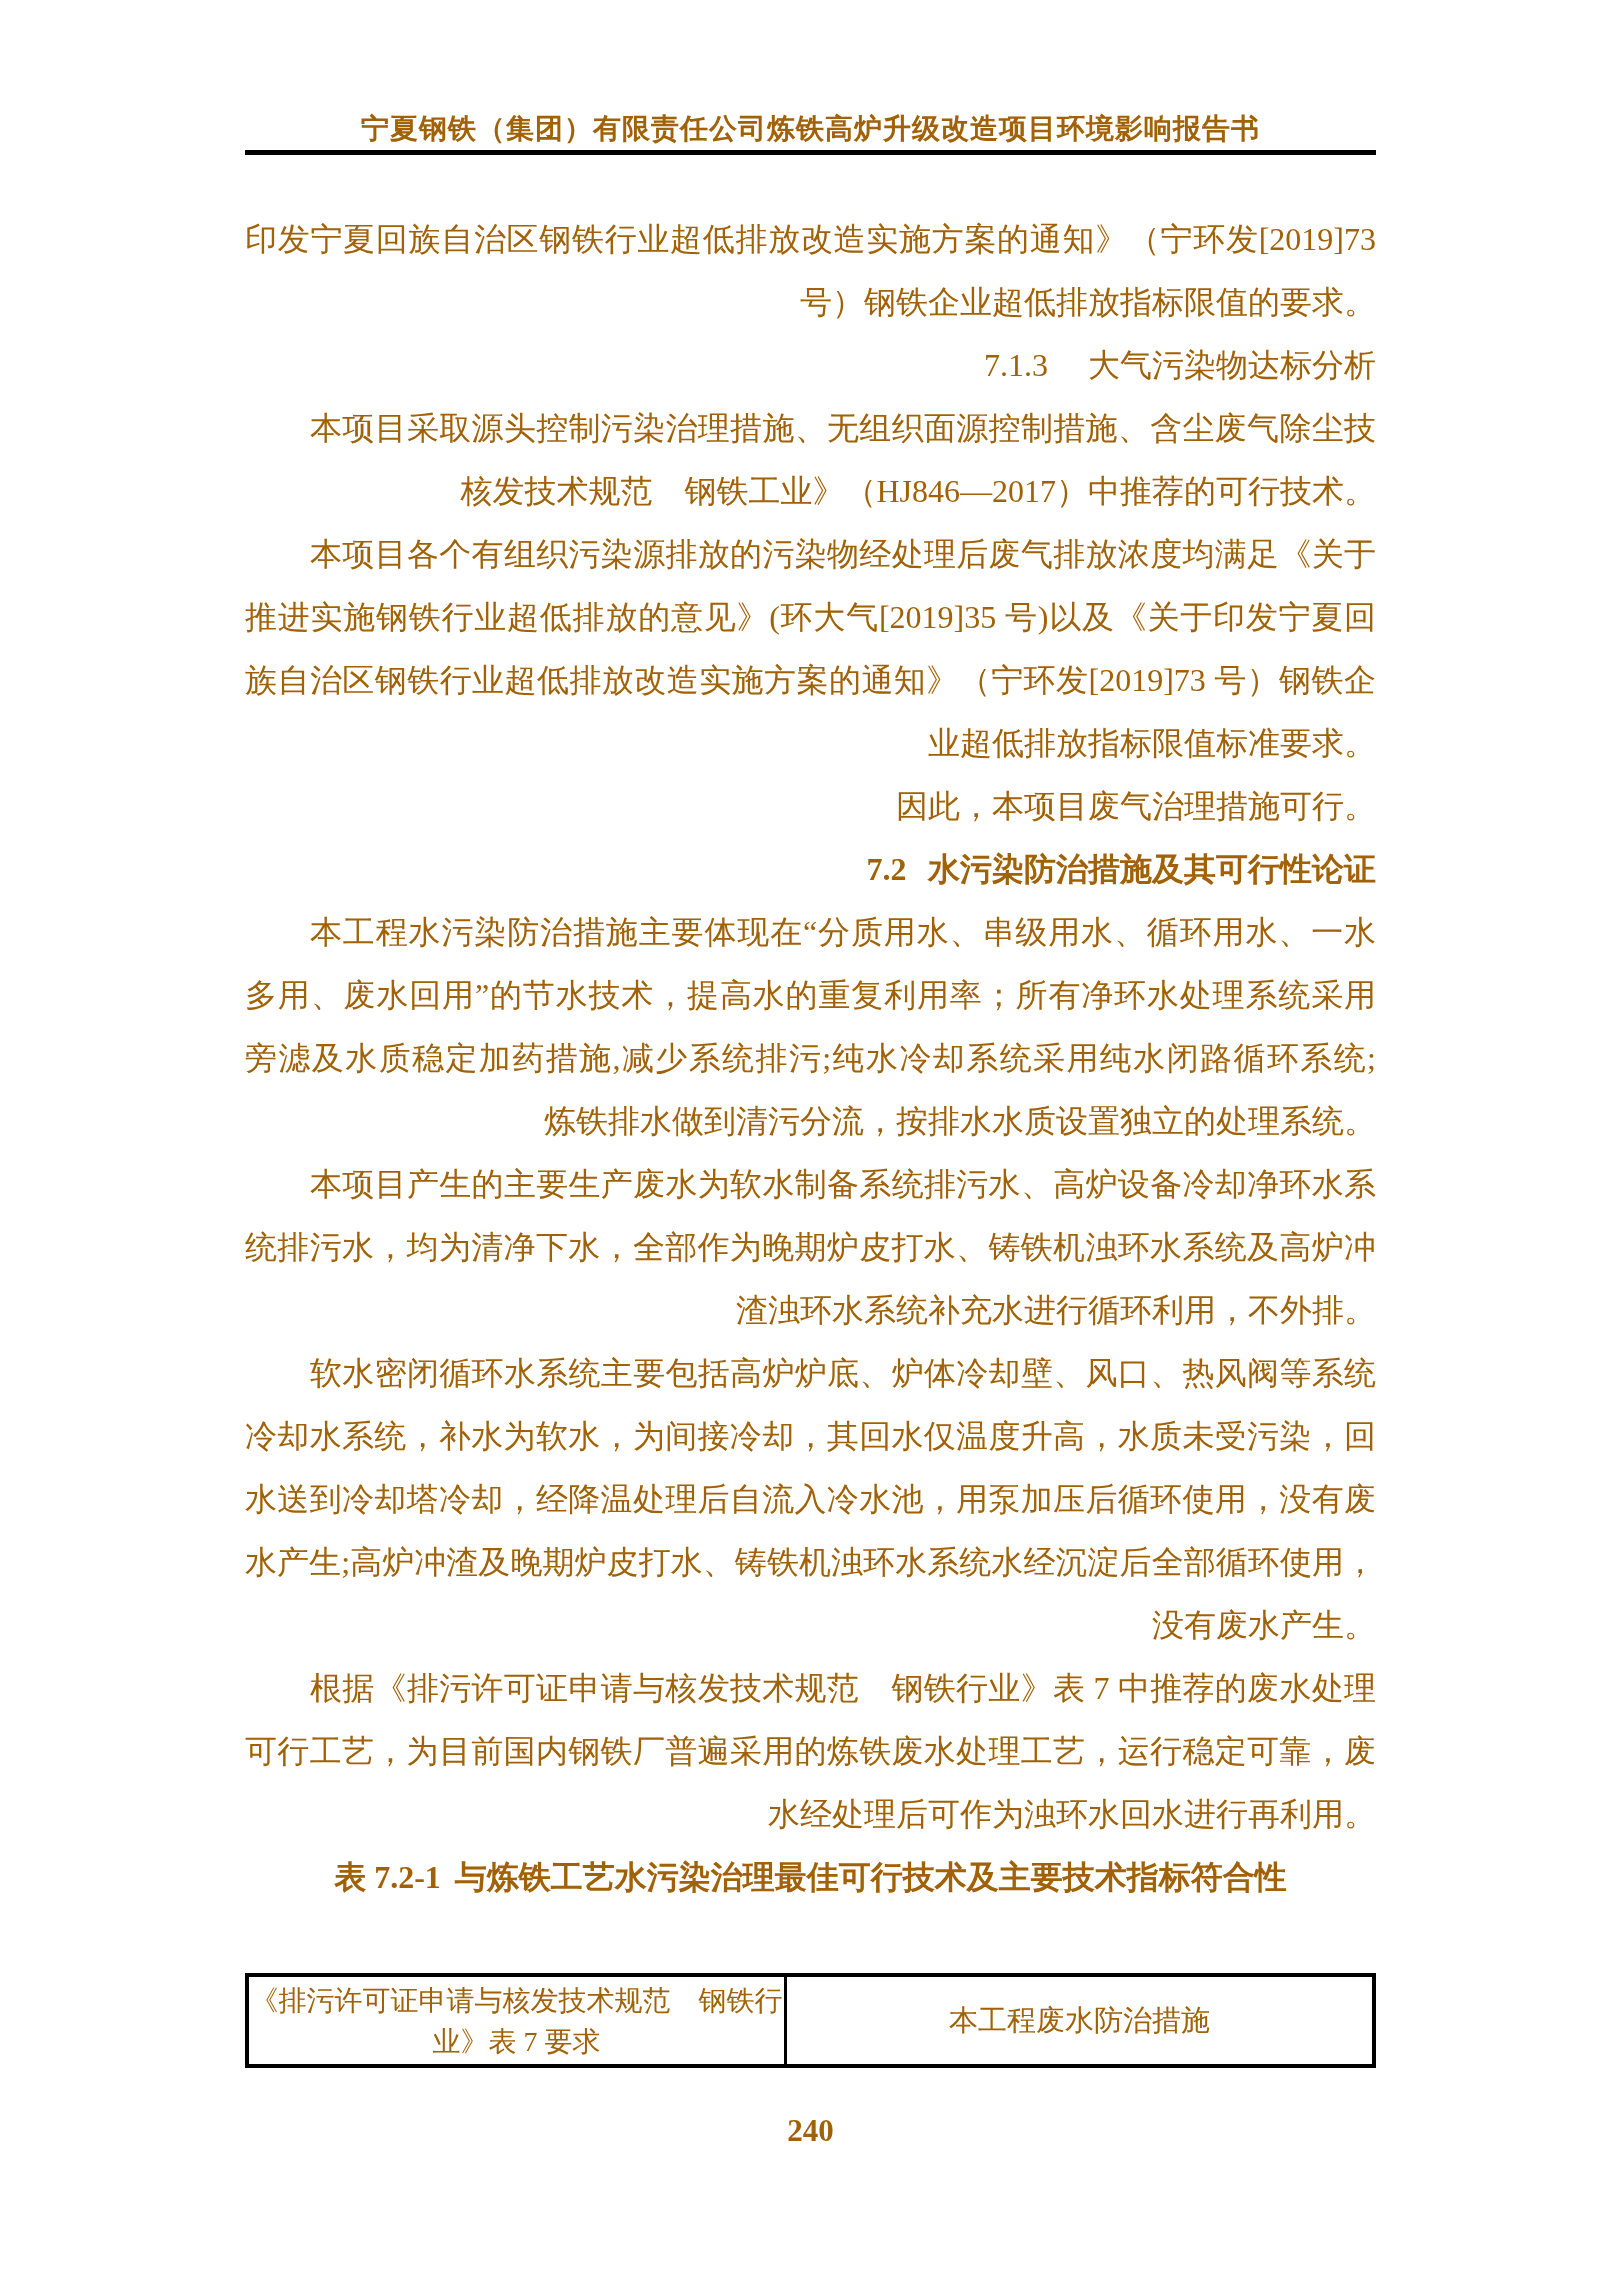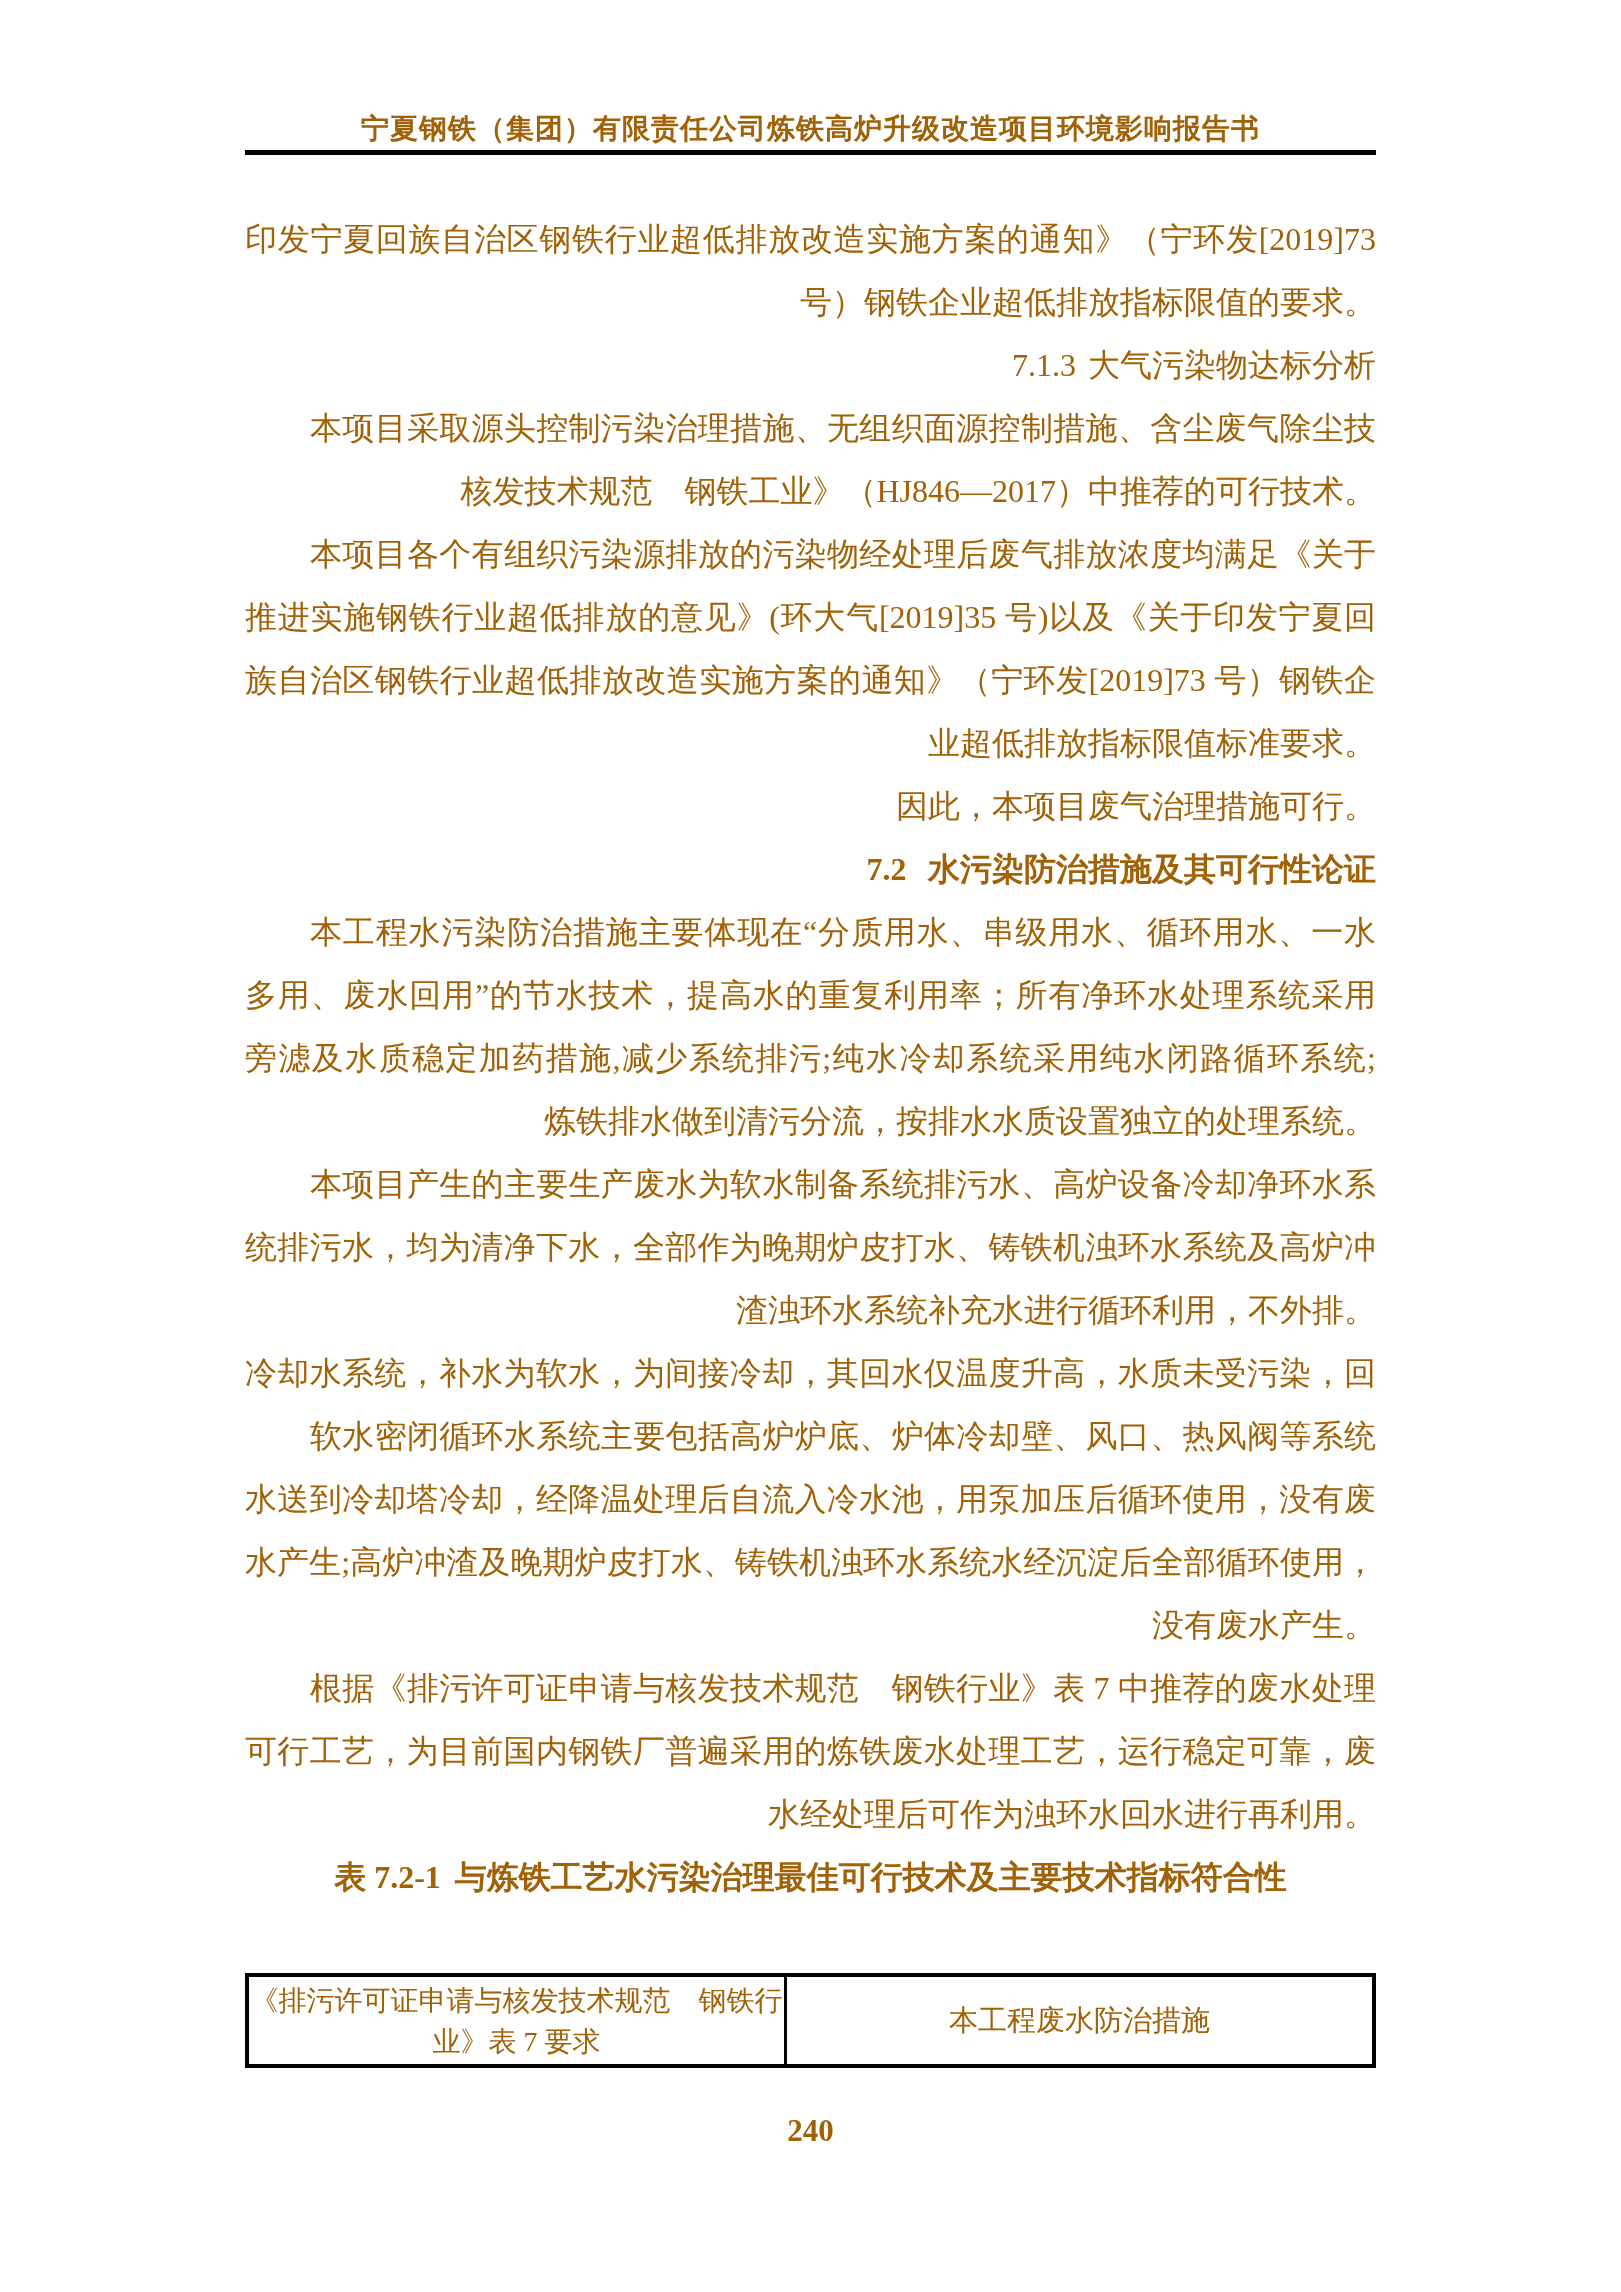--- a/index.html
+++ b/index.html
@@ -33,21 +33,21 @@
   .line {
     height:63px; line-height:63px;
     font-size:32px;
     text-align:right;
   }
   .line.fill {
     text-align:justify;
     text-align-last:justify;
   }
   .line.ind { text-indent:65px; }
-  .line.h3 .label { margin-right:12px; }
+  .line.h3 .label { margin-right:40px; }
   .line.h2 { font-weight:bold; }
   .line.h2 .label { margin-right:21.6px; }
   .line.caption {
     text-align:center; text-align-last:center;
     font-weight:bold;
   }
   .line.caption .label { margin-right:14px; }
   .tbl {
     position:absolute;
     top:1973px; left:245px; width:1131px; height:95px;
@@ -103,22 +103,22 @@
       <div class="line">业超低排放指标限值标准要求。</div>
       <div class="line ind">因此，本项目废气治理措施可行。</div>
       <div class="line h2 ind"><span class="label">7.2</span><span class="title">水污染防治措施及其可行性论证</span></div>
       <div class="line fill ind">本工程水污染防治措施主要体现在“分质用水、串级用水、循环用水、一水</div>
       <div class="line fill">多用、废水回用”的节水技术，提高水的重复利用率；所有净环水处理系统采用</div>
       <div class="line fill">旁滤及水质稳定加药措施,减少系统排污;纯水冷却系统采用纯水闭路循环系统;</div>
       <div class="line">炼铁排水做到清污分流，按排水水质设置独立的处理系统。</div>
       <div class="line fill ind">本项目产生的主要生产废水为软水制备系统排污水、高炉设备冷却净环水系</div>
       <div class="line fill">统排污水，均为清净下水，全部作为晚期炉皮打水、铸铁机浊环水系统及高炉冲</div>
       <div class="line">渣浊环水系统补充水进行循环利用，不外排。</div>
+      <div class="line fill ind">软水密闭循环水系统主要包括高炉炉底、炉体冷却壁、风口、热风阀等系统</div>
       <div class="line fill">冷却水系统，补水为软水，为间接冷却，其回水仅温度升高，水质未受污染，回</div>
-      <div class="line fill ind">软水密闭循环水系统主要包括高炉炉底、炉体冷却壁、风口、热风阀等系统</div>
       <div class="line fill">水送到冷却塔冷却，经降温处理后自流入冷水池，用泵加压后循环使用，没有废</div>
       <div class="line fill">水产生;高炉冲渣及晚期炉皮打水、铸铁机浊环水系统水经沉淀后全部循环使用，</div>
       <div class="line">没有废水产生。</div>
       <div class="line fill ind">根据《排污许可证申请与核发技术规范　钢铁行业》表 7 中推荐的废水处理</div>
       <div class="line fill">可行工艺，为目前国内钢铁厂普遍采用的炼铁废水处理工艺，运行稳定可靠，废</div>
       <div class="line">水经处理后可作为浊环水回水进行再利用。</div>
       <div class="line caption"><span class="label">表 7.2-1</span><span class="title">与炼铁工艺水污染治理最佳可行技术及主要技术指标符合性</span></div>
     </div>
 
   <div class="tbl">

